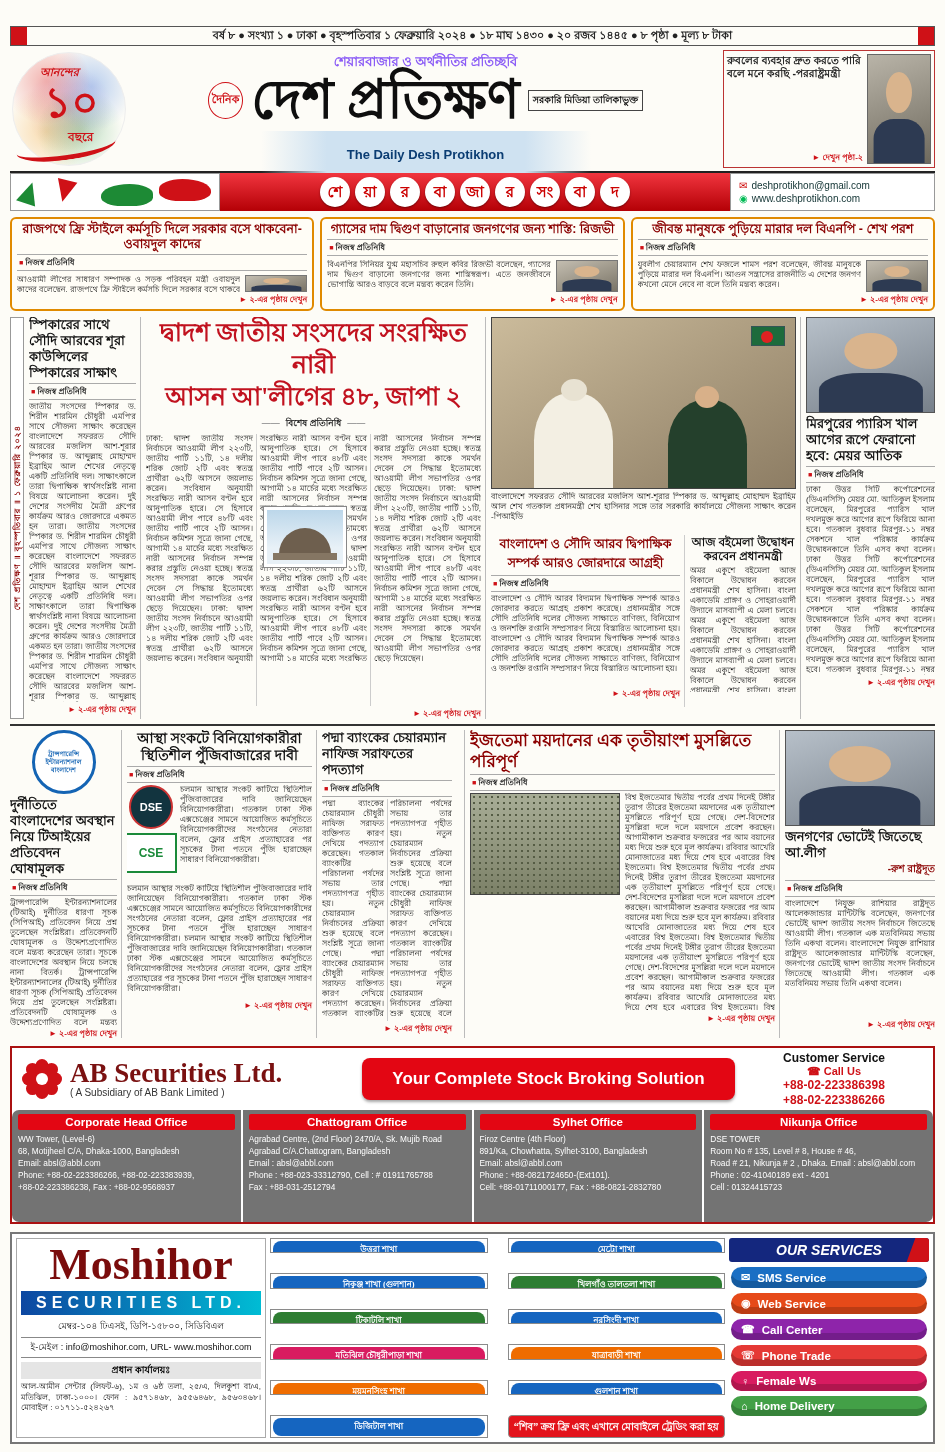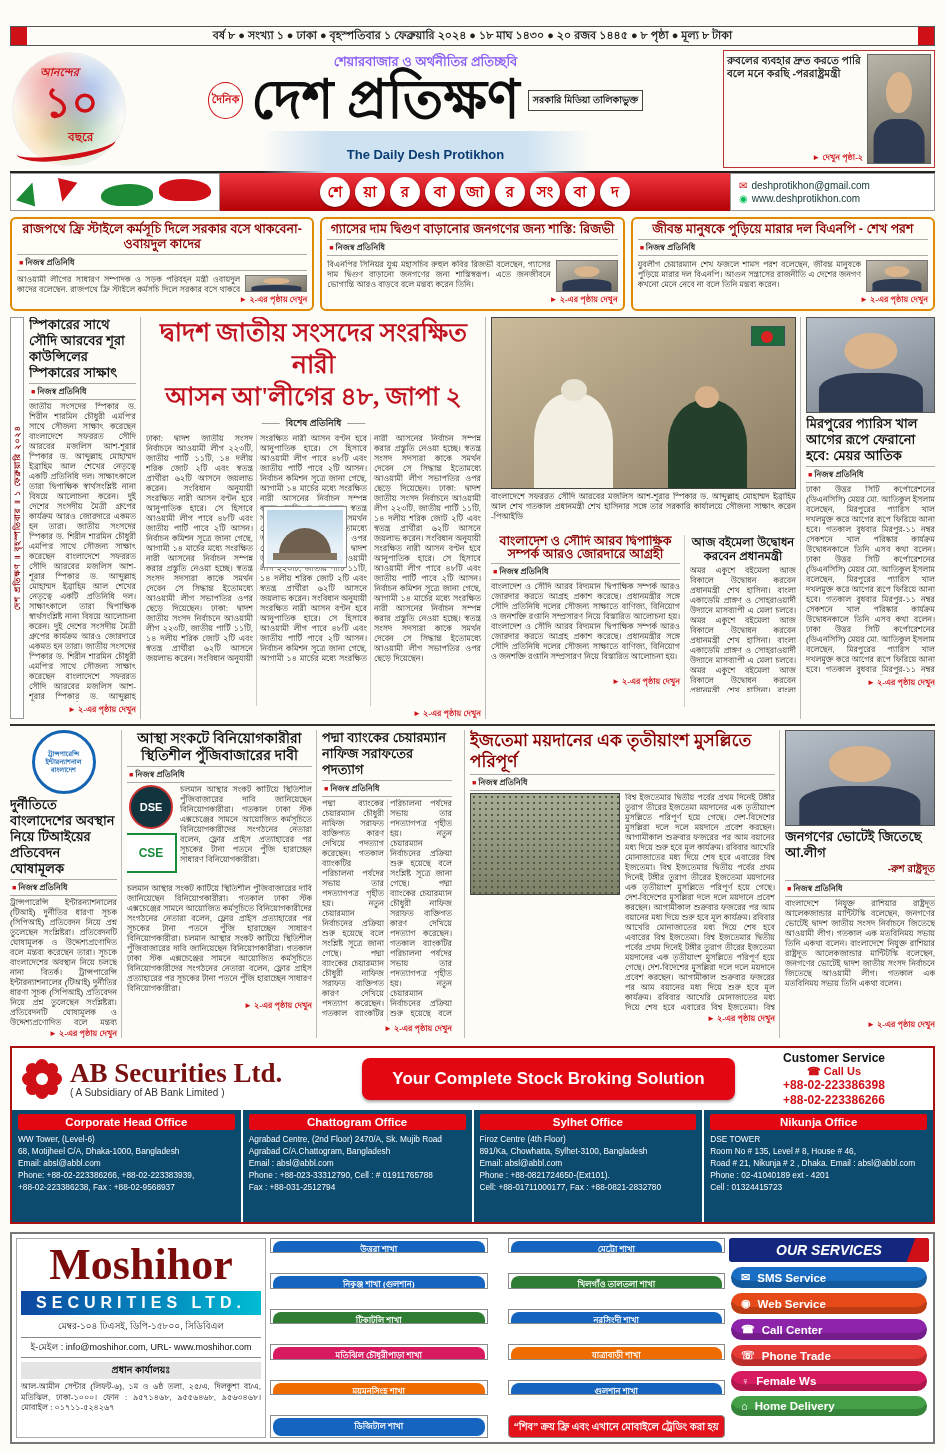--- a/index.html
+++ b/index.html
@@ -86,21 +86,21 @@
   .lead-photo { height:172px; border:1px solid #444; background:linear-gradient(150deg,#cbbb9b,#8d7d64); position:relative; overflow:hidden; }
   .fig-robe { position:absolute; left:14%; bottom:-6%; width:26%; height:62%; background:#f3efe3; border-radius:45% 45% 0 0; }
   .fig-robe::before { content:""; position:absolute; top:-14px; left:50%; transform:translateX(-50%); width:26px; height:22px; background:#e8e2d2; border-radius:50%; }
   .fig-suit { position:absolute; right:16%; bottom:-6%; width:26%; height:58%; background:#24402c; border-radius:45% 45% 0 0; }
   .fig-suit::before { content:""; position:absolute; top:-14px; left:50%; transform:translateX(-50%); width:24px; height:22px; background:#d8b089; border-radius:50%; }
   .flagband { position:absolute; top:8px; right:10px; width:34px; height:20px; background:#1d6b3c; border:1px solid #355; }
   .flagband::after { content:""; position:absolute; top:4px; left:9px; width:12px; height:12px; background:#d22; border-radius:50%; }
   .caption { font-size:8px; line-height:10px; text-align:justify; color:#111; margin:3px 0; height:40px; overflow:hidden; }
   .subrow { display:flex; gap:5px; height:172px; overflow:hidden; }
   .sub-left { flex:1; border-right:1px solid #ccc; padding-right:4px; }
-  .h-sub-red { font-size:12.5px; line-height:13px; font-weight:bold; color:#8b0000; text-align:center; }
+  .h-sub-red { font-size:12.5px; line-height:19px; font-weight:bold; color:#8b0000; text-align:center; }
   .sub-right { width:106px; }
   .h-sub { font-size:11.5px; line-height:14px; font-weight:bold; color:#111; text-align:center; }
   .col-right { flex:1; overflow:hidden; }
   .portrait { height:96px; border:1px solid #555; background:linear-gradient(160deg,#b7c0c9,#77808a); position:relative; overflow:hidden; margin-bottom:3px; }
 
   
   .second { height:314px; margin-top:5px; border-top:2px solid #333; padding-top:4px; display:flex; gap:5px; }
   .s1 { width:112px; border-right:1px solid #bbb; padding-right:4px; overflow:hidden; }
   .tib-logo { width:64px; height:64px; border-radius:50%; border:3px solid #1464b4; margin:0 auto 3px auto; display:flex; flex-direction:column; align-items:center; justify-content:center; background:#fff; }
   .tib-logo span { font-size:6.5px; font-weight:bold; color:#1464b4; line-height:8px; }
@@ -127,21 +127,21 @@
   .rosette i { position:absolute; left:50%; top:50%; width:40px; height:13px; background:#cf1117; border-radius:7px; }
   .rosette i:nth-child(1){ transform:translate(-50%,-50%) rotate(0deg);} .rosette i:nth-child(2){ transform:translate(-50%,-50%) rotate(45deg);} .rosette i:nth-child(3){ transform:translate(-50%,-50%) rotate(90deg);} .rosette i:nth-child(4){ transform:translate(-50%,-50%) rotate(135deg);}
   .rosette em { position:absolute; left:50%; top:50%; transform:translate(-50%,-50%); width:12px; height:12px; background:#fff; border-radius:50%; }
   .ab-name { font-family:"Liberation Serif", serif; font-size:27px; font-weight:bold; color:#7a1111; line-height:1; }
   .ab-sub { font-size:10px; color:#333; }
   .ab-slogan { flex:1; background:#e30613; color:#fff; font-size:17px; font-weight:bold; text-align:center; padding:11px 6px; border-radius:8px; box-shadow:0 2px 3px rgba(0,0,0,.35); }
   .ab-cs { width:178px; text-align:center; }
   .ab-cs .t { font-size:12px; font-weight:bold; color:#111; }
   .ab-cs .c { font-size:11px; font-weight:bold; color:#cf1117; }
   .ab-cs .p { font-size:12px; font-weight:bold; color:#cf1117; line-height:15px; }
-  .ab-bottom { flex:1; background:#0c4a6e; display:flex; }
+  .ab-bottom { flex:1; background:#737373; display:flex;border-radius:7px; }
   .ab-office { flex:1; border-right:2px solid #fff; padding:4px 6px; }
   .ab-office:last-child { border-right:none; }
   .ab-office-h { background:#e30613; color:#fff; font-size:11.5px; font-weight:bold; text-align:center; padding:2px; margin-bottom:3px; border-radius:2px; }
   .ab-line { color:#fff; font-size:8.3px; line-height:12px; }
 
   
   .mosh { height:212px; margin-top:8px; border:2px solid #777; background:#fff; display:flex; gap:4px; padding:4px; }
   .m-left { width:250px; border:1px solid #aaa; padding:4px; display:flex; flex-direction:column; }
   .m-name { font-family:"Liberation Serif", serif; font-size:44px; font-weight:bold; color:#7a0c0c; text-align:center; line-height:1; }
   .m-bar { margin-top:4px; background:linear-gradient(90deg,#0d47a1,#00bcd4); color:#fff; font-size:16px; font-weight:bold; letter-spacing:5px; text-align:center; padding:3px 0; }

